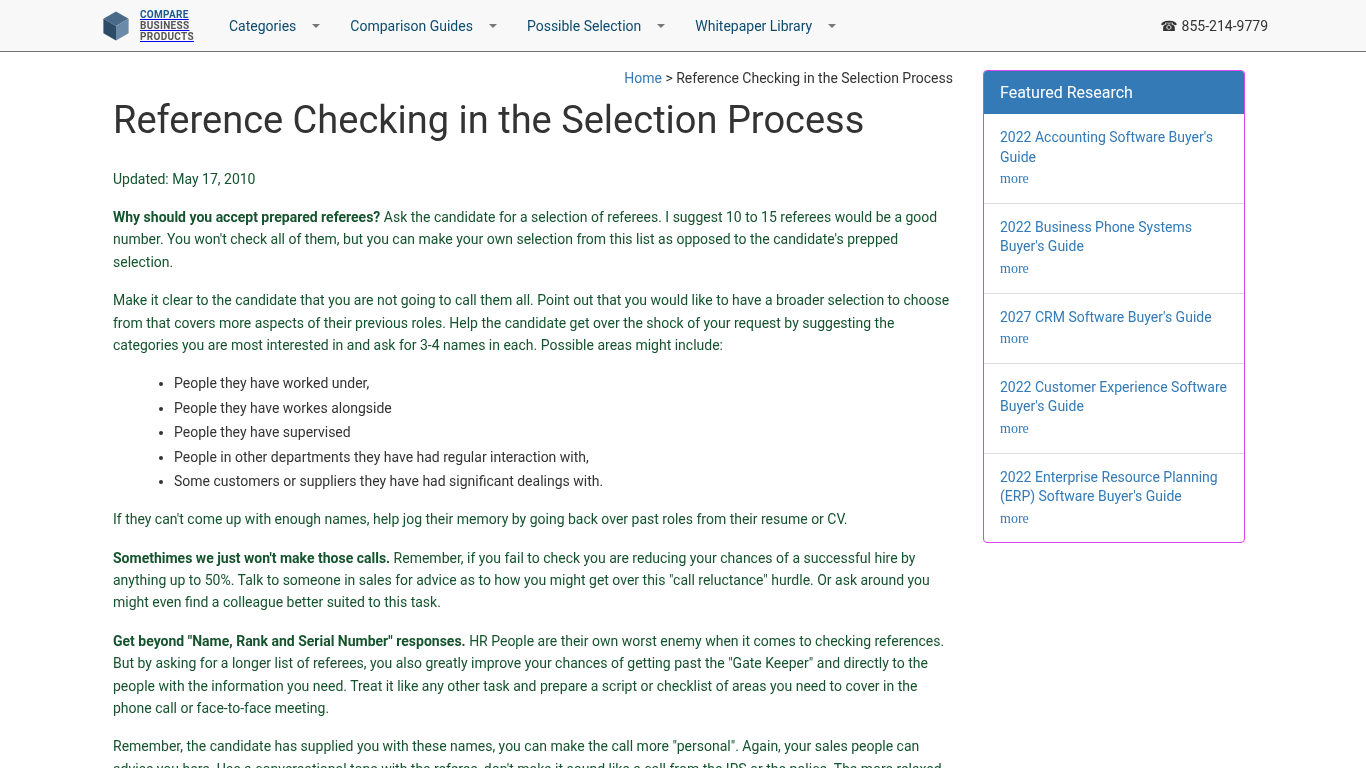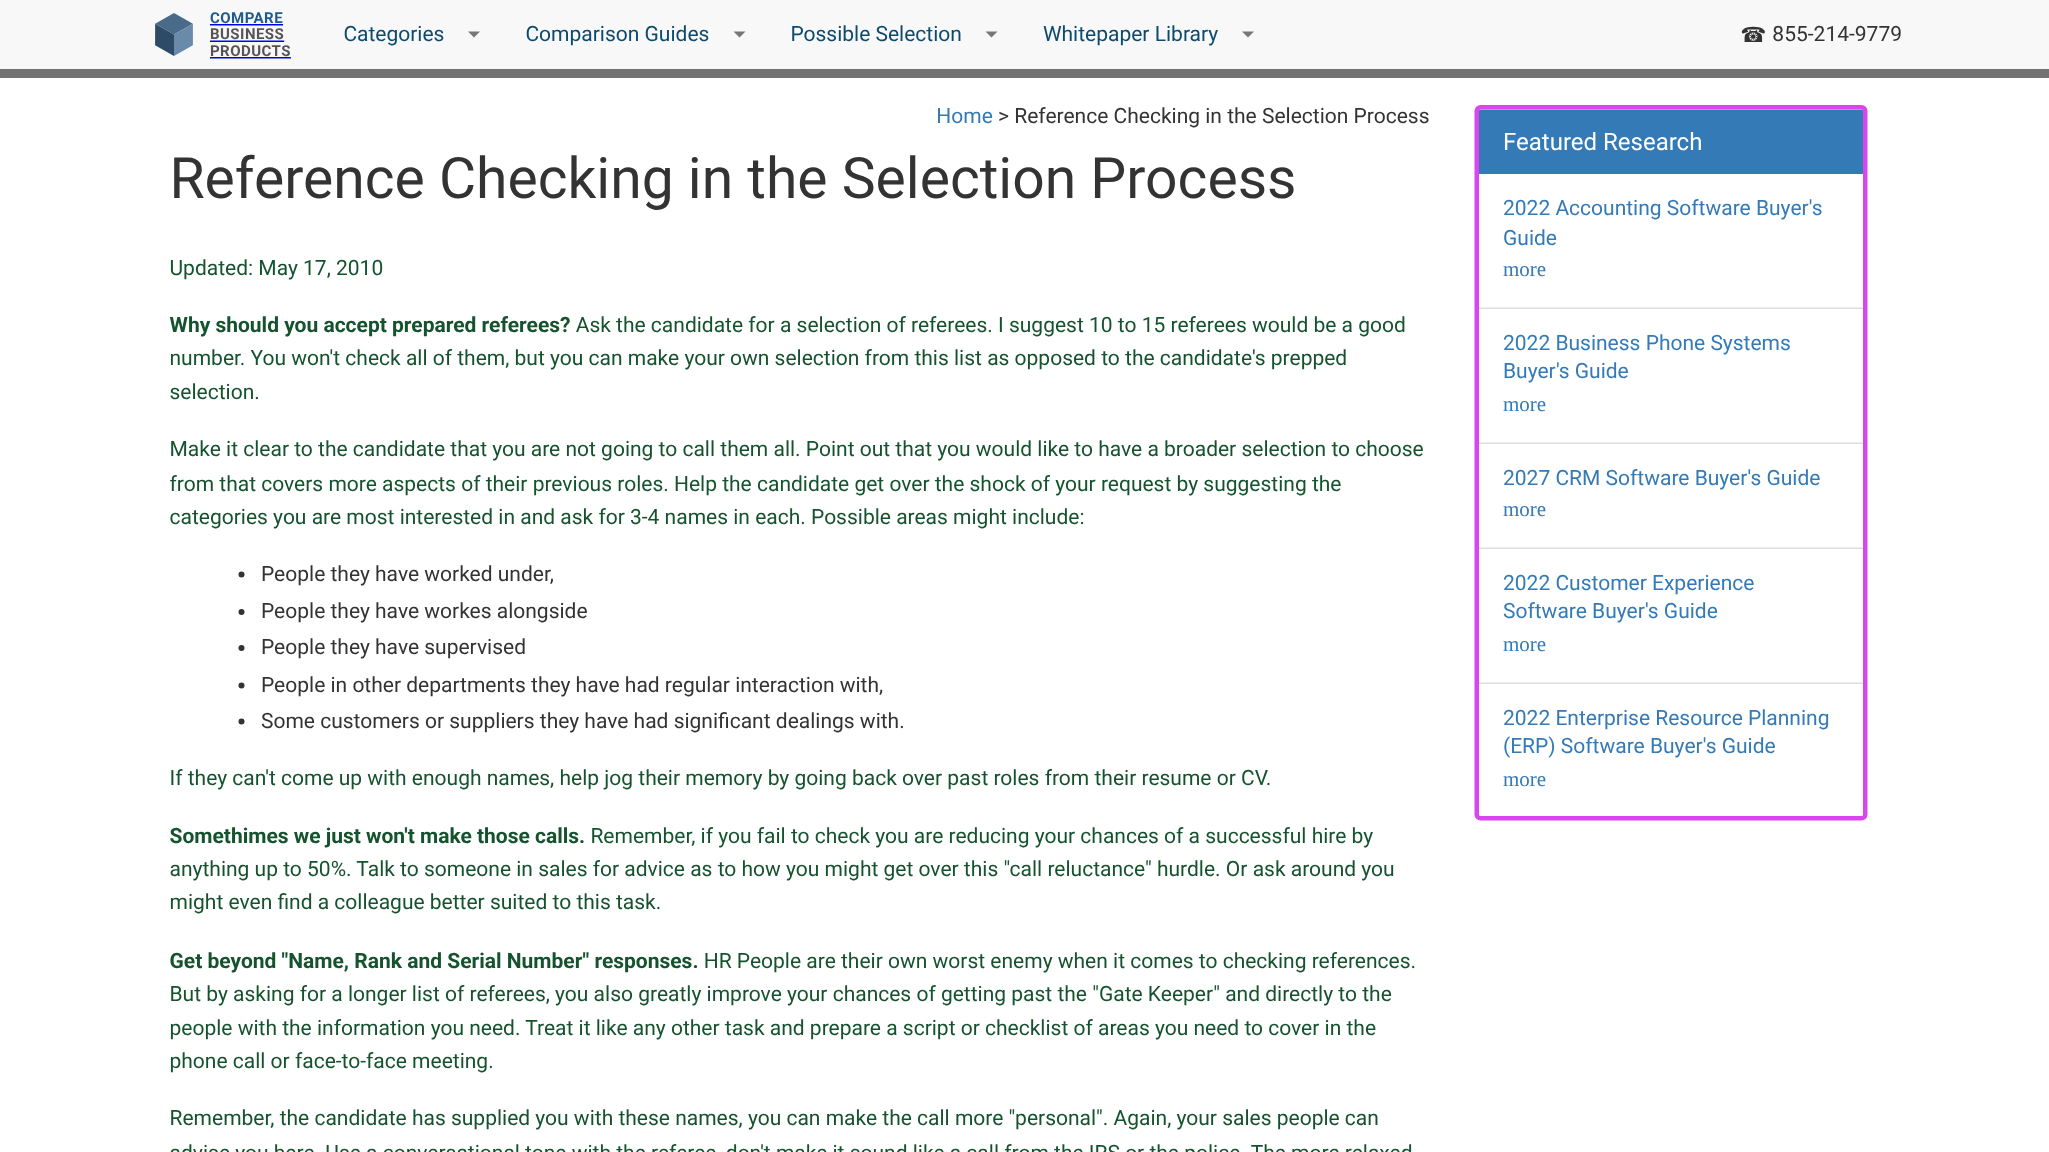--- a/index.html
+++ b/index.html
@@ -1,17 +1,17 @@
 <!DOCTYPE html>
 <html><head>
   <meta charset="utf-8">
   <style>
     * { margin: 0; padding: 0; box-sizing: border-box; }
     body { font-family: -apple-system, BlinkMacSystemFont, "Segoe UI", Roboto, "Helvetica Neue", Arial, sans-serif; color: #333; background: #fff; }
-    .navbar { background: #f8f8f8; border-bottom: 6px solid #737373; height: 52px; display: flex; align-items: center; padding: 0 20px; }
+    .navbar { background: #f8f8f8; border-bottom: 1px solid #737373; height: 52px; display: flex; align-items: center; padding: 0 20px; }
     .navbar-inner { width: 100%; max-width: 1170px; margin: 0 auto; display: flex; align-items: center; }
     .logo { display: flex; align-items: center; margin-right: 20px; }
     .logo-mark { width: 36px; height: 36px; margin-right: 6px; }
     .logo-text { display: flex; flex-direction: column; font-size: 10px; font-weight: bold; line-height: 1.1; color: #1e5a8e; letter-spacing: 0.3px; }
     .logo-text .line2 { color: #555; }
     .nav-links { display: flex; list-style: none; }
     .nav-links li { padding: 0 15px; }
     .nav-links a { color: #0c4a6e; text-decoration: none; font-size: 14px; display: flex; align-items: center; gap: 16px; }
     .caret { width: 0; height: 0; border-left: 4px solid transparent; border-right: 4px solid transparent; border-top: 4px solid #777; display: inline-block; }
     .phone { margin-left: auto; color: #333; font-size: 14px; display: flex; align-items: center; gap: 4px; }
@@ -19,21 +19,21 @@
     .main { flex: 1; max-width: 840px; }
     .breadcrumb { margin: 18px 0 10px; font-size: 14px; color: #333; text-align: right; }
     .breadcrumb a { color: #337ab7; text-decoration: none; }
     h1 { font-size: 38px; font-weight: 400; color: #333; margin: 12px 0 24px; line-height: 1.2; }
     .updated { font-size: 14px; color: #333; margin-bottom: 20px; }
     .main p { font-size: 14px; line-height: 1.6; margin-bottom: 16px; color: #14532d; }
     .main strong { font-weight: 700; }
     .main ul { margin: 0 0 16px 61px; }
     .main ul li { font-size: 14px; line-height: 1.6; margin-bottom: 2px; }
     .sidebar { width: 262px; margin-top: 18px; }
-    .panel { border: 3px solid #d946ef; border-radius: 4px; overflow: hidden; }
+    .panel { border: 1px solid #d946ef; border-radius: 4px; overflow: hidden; }
     .panel-header { background: #337ab7; color: #fff; padding: 12px 16px; font-size: 16px; }
     .panel-body { padding: 0; }
     .research-item { padding: 14px 16px; border-bottom: 1px solid #ddd; }
     .research-item:last-child { border-bottom: none; }
     .research-item a { color: #337ab7; text-decoration: none; font-size: 14px; line-height: 1.4; display: block; }
     .research-item .more { color: #337ab7; font-size: 14px; margin-top: 2px; display: inline-block; font-family: Liberation Serif, serif; }
   </style>
 </head>
 <body>
 

